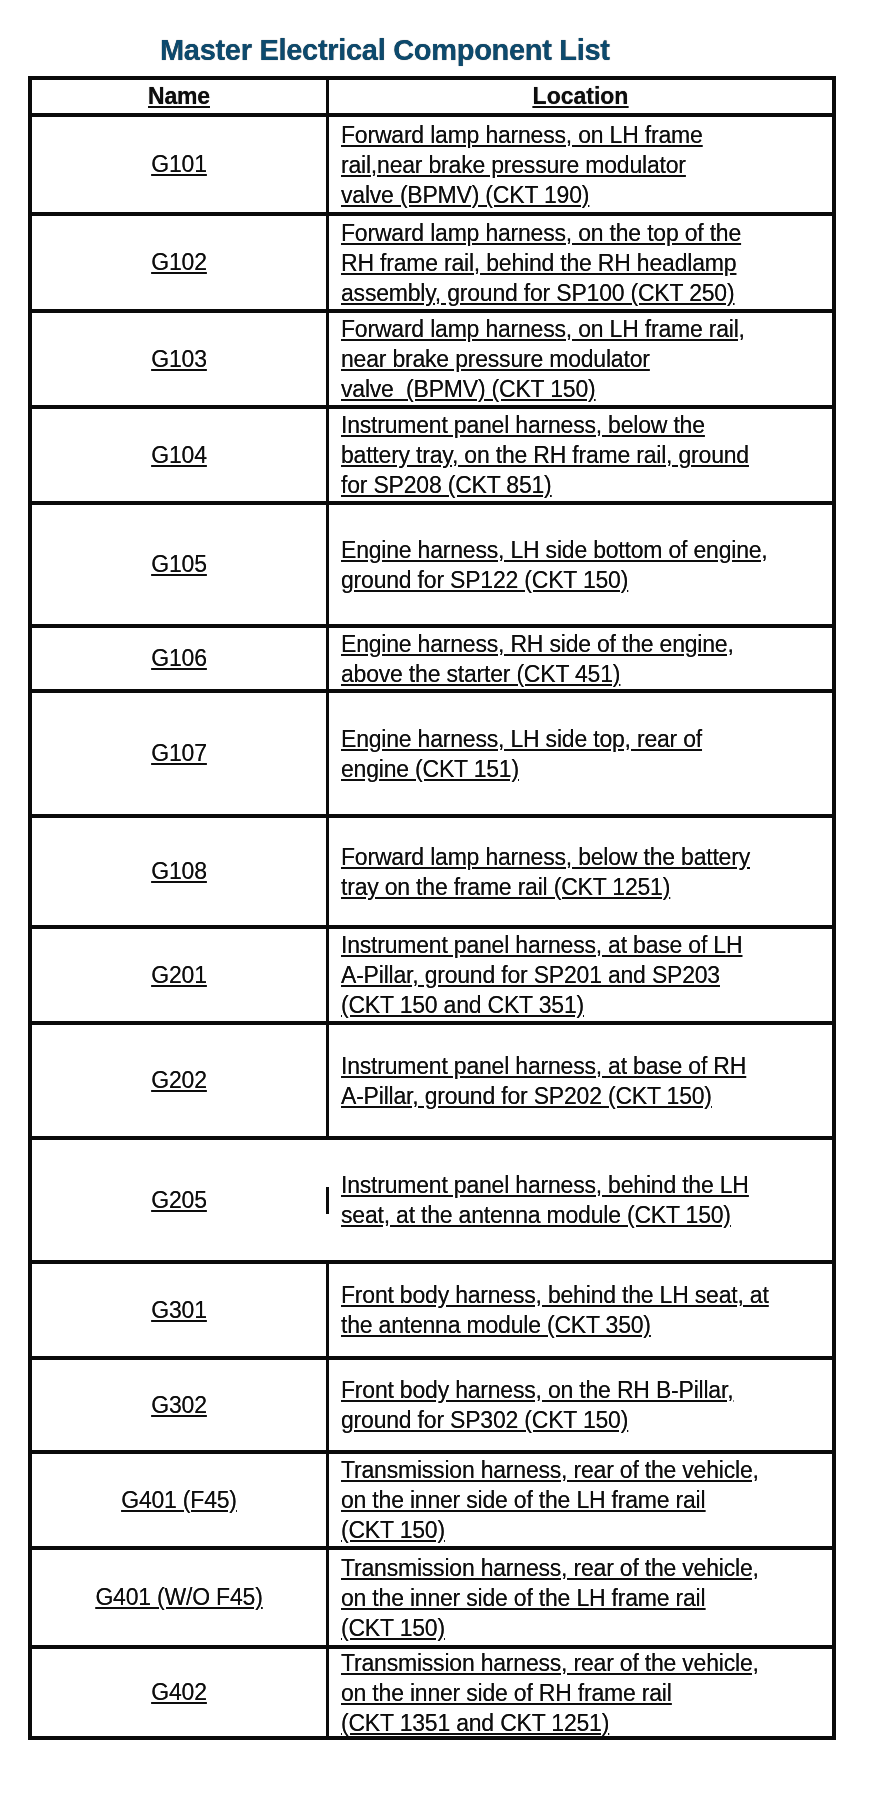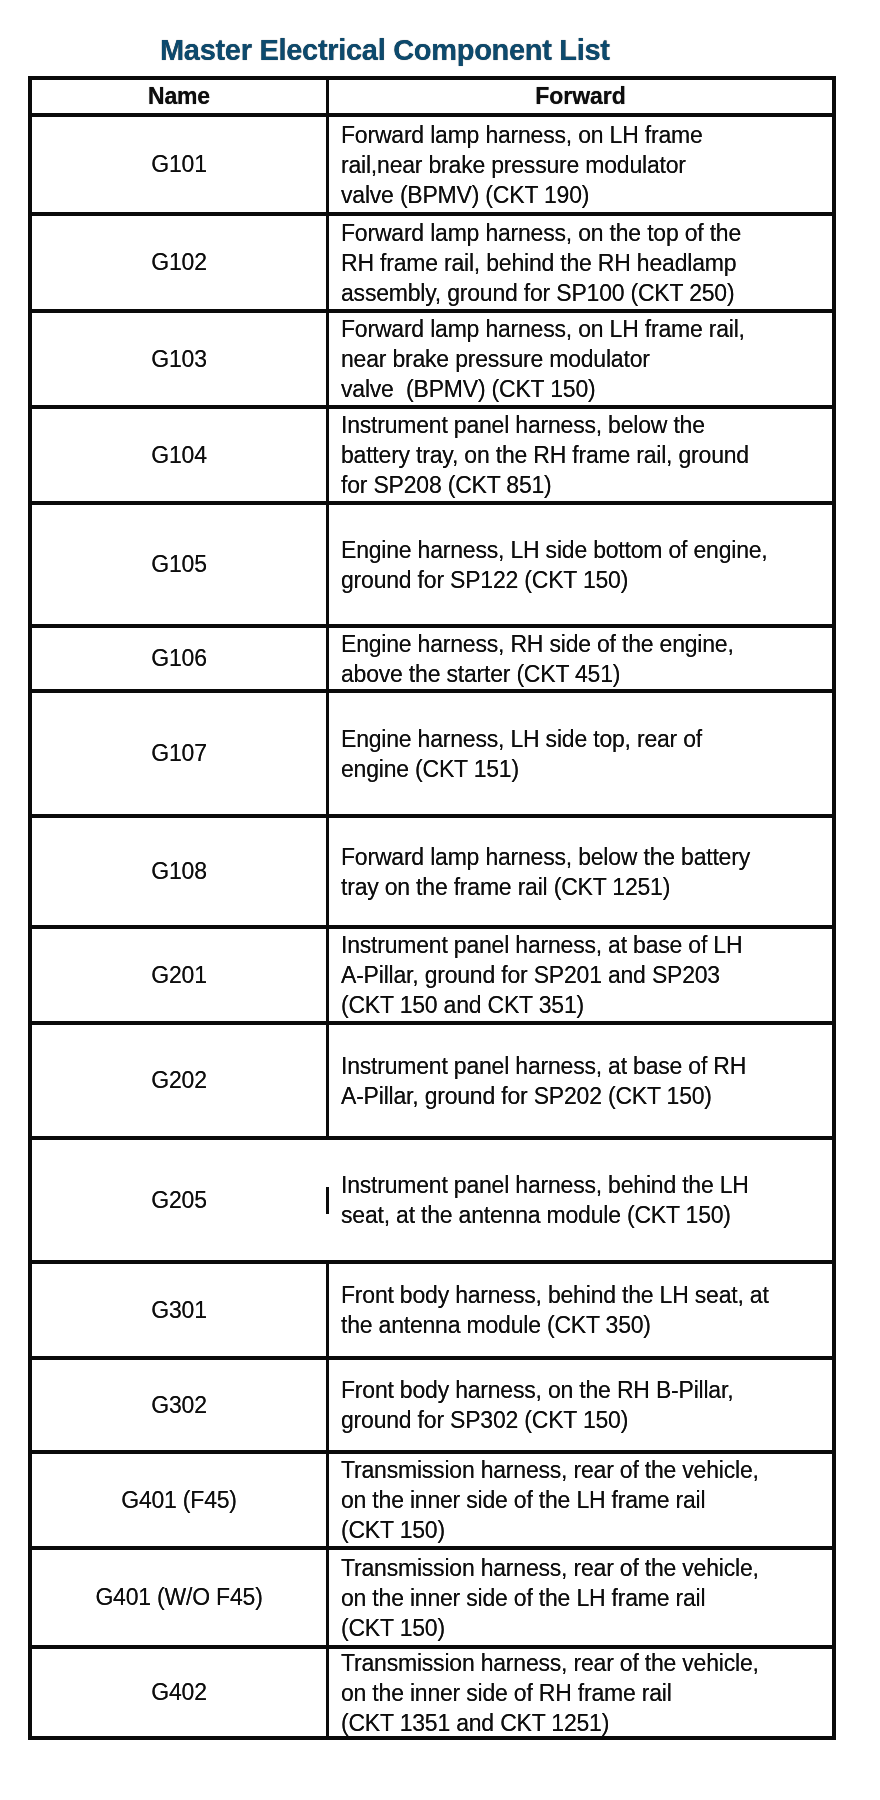--- a/index.html
+++ b/index.html
@@ -29,20 +29,21 @@
     white-space: nowrap;
   }
   .table {
     position: absolute;
     left: 28px;
     top: 76px;
     width: 808px;
     box-sizing: border-box;
     border: 4px solid #0a0a0a;
     background: #ffffff;
+    text-decoration: underline;
   }
   .row {
     display: flex;
     box-sizing: border-box;
     border-bottom: 4px solid #0a0a0a;
   }
   .row:last-child { border-bottom: none; }
 
   
   .row:nth-child(1)  { height: 37px;  }  
@@ -99,21 +100,21 @@
 </style>
 </head>
 <body>
 
 <div class="page">
   <h1 class="title">Master Electrical Component List</h1>
 
   <div class="table">
     <div class="row">
       <div class="cell name-cell header-cell">Name</div>
-      <div class="cell loc-cell header-cell">Forward</div>
+      <div class="cell loc-cell header-cell">Location</div>
     </div>
 
   <div class="row">
     <div class="cell name-cell">G101</div>
     <div class="cell loc-cell">
       <div class="loc-text">Forward lamp harness, on LH frame
 rail,near brake pressure modulator
 valve (BPMV) (CKT 190)</div>
     </div>
   </div>

